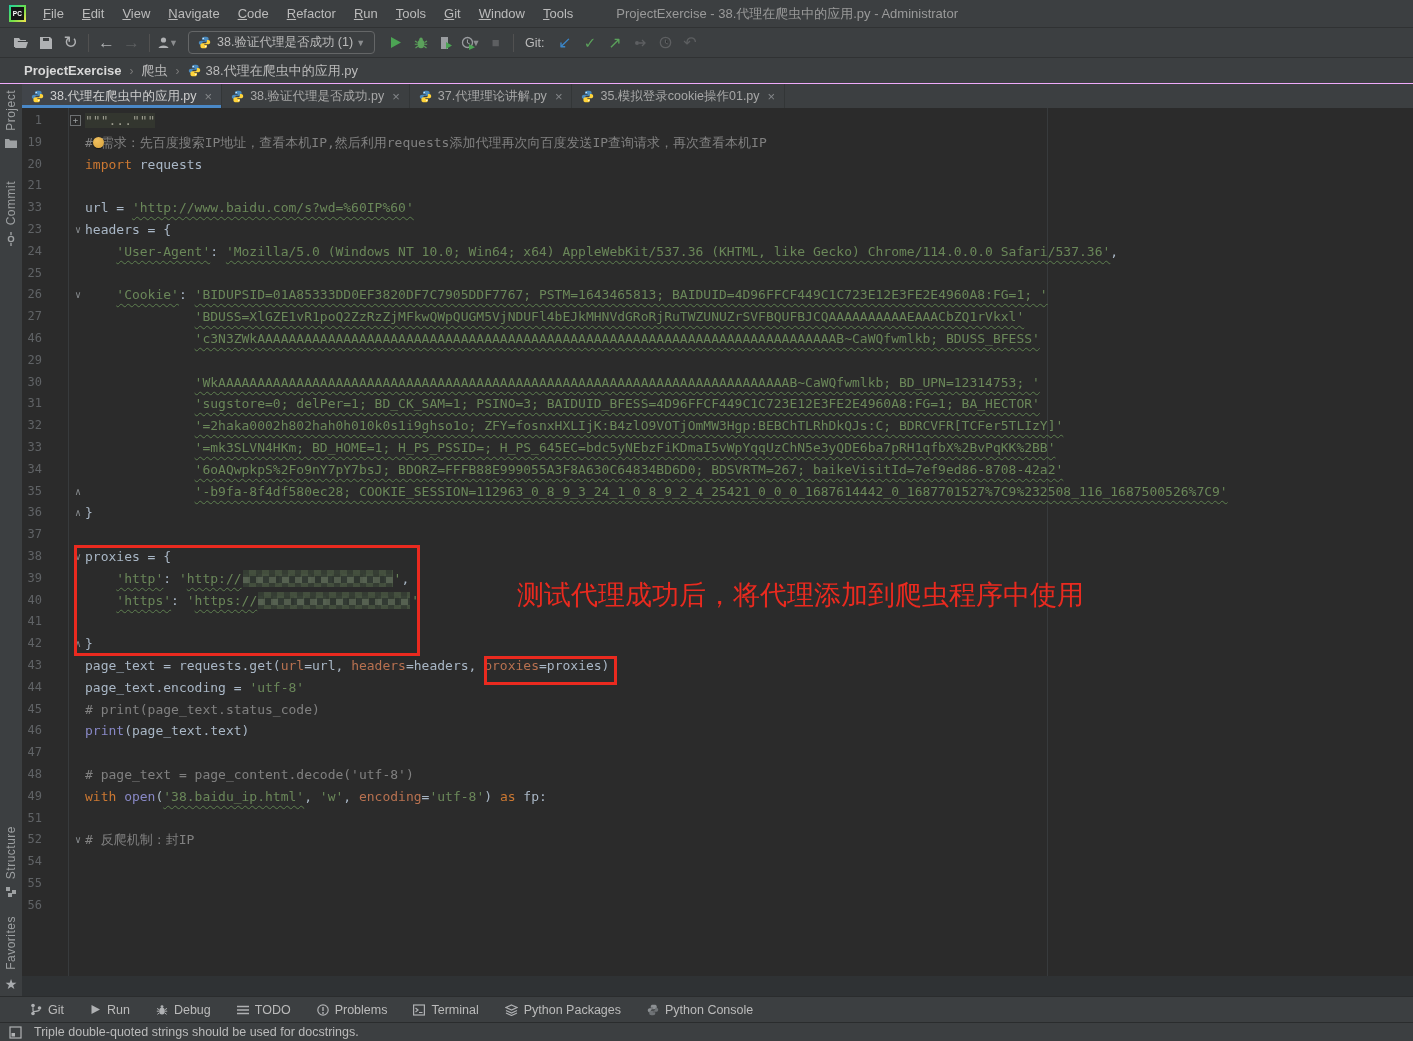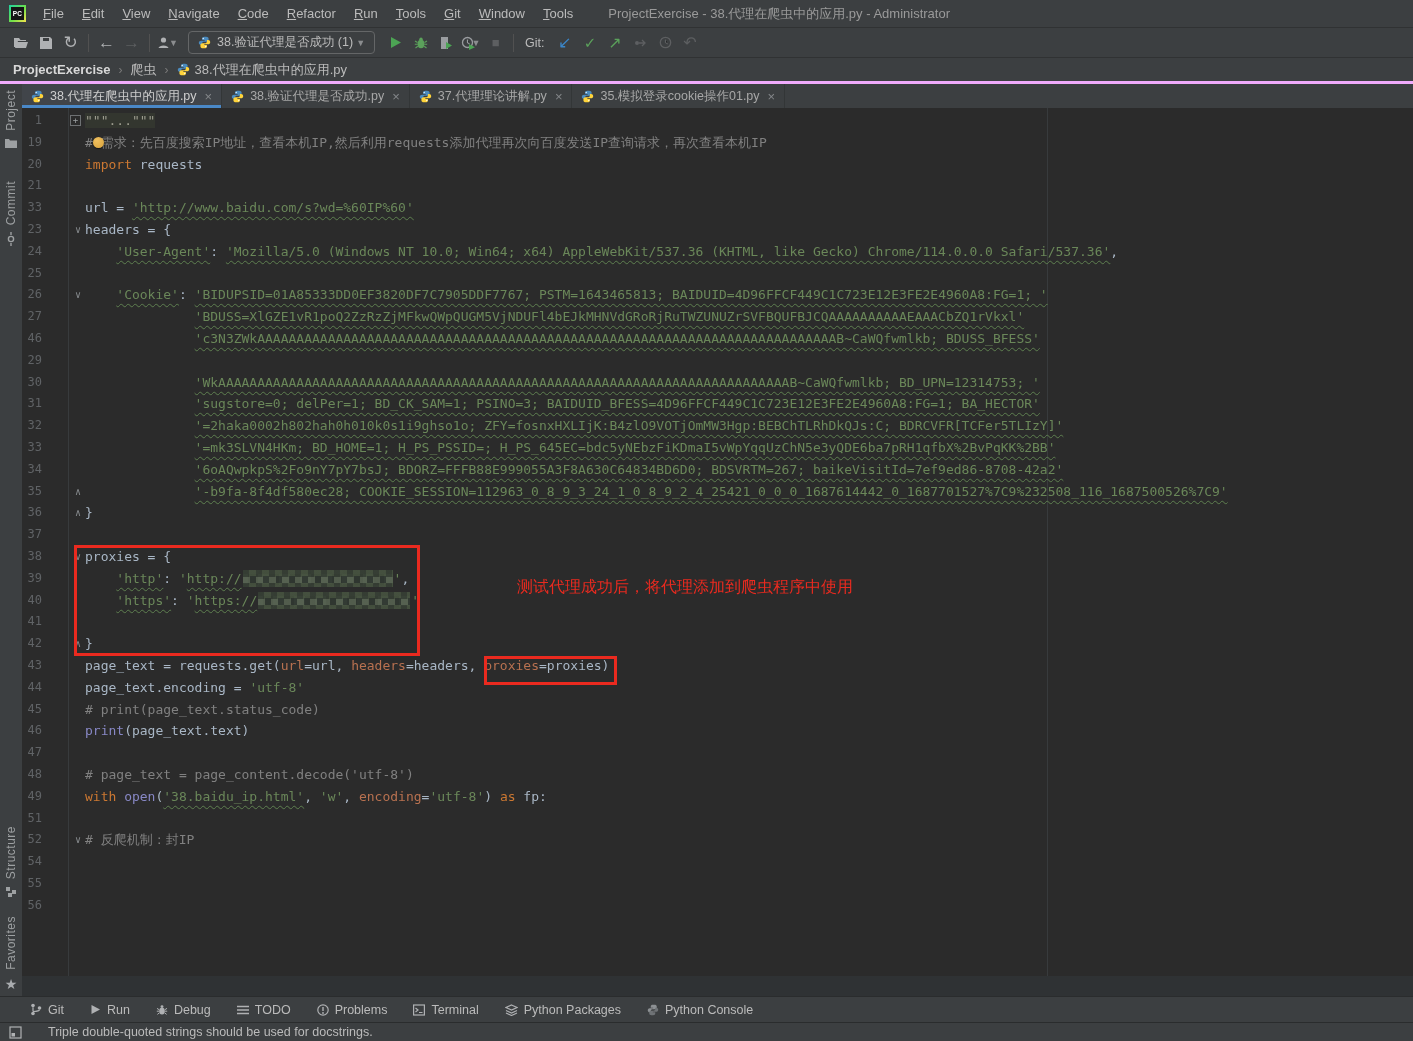--- a/index.html
+++ b/index.html
@@ -8,35 +8,35 @@
   .bar{position:absolute;left:0;right:0;background:#3C3F41;box-sizing:border-box}
   
   .titlebar{top:0;height:28px;display:flex;align-items:center;border-bottom:1px solid #303233}
   .pclogo{width:17px;height:17px;margin:0 8px 0 9px;background:linear-gradient(135deg,#1fd1a0,#6ee04a 55%,#f7e34c);
     display:flex;align-items:center;justify-content:center;flex:none}
   .pclogo i{width:13px;height:13px;background:#151515;color:#fff;font-style:normal;font-weight:bold;font-size:6.5px;
     display:flex;align-items:center;justify-content:center;letter-spacing:.3px}
   .menu-bar{display:flex;align-items:center}
   .menu-item{display:inline-block;color:#BBBBBB;font-size:13px;padding:3px 9px;cursor:default}
   .menu-item::first-letter{text-decoration:underline}
-  .win-title{color:#9A9A9A;font-size:13px;margin-left:26px;white-space:nowrap}
+  .win-title{color:#9A9A9A;font-size:13px;margin-left:34px;white-space:nowrap}
   
   .toolbar{top:28px;height:30px;display:flex;align-items:center;border-bottom:1px solid #303233;padding-left:8px}
   .tbi{min-width:25px;height:24px;display:flex;align-items:center;justify-content:center;color:#AFB1B3;font-size:15px;flex:none}
   .tbi.dim{color:#5D5F61}
   .tbi.green{color:#5BA15B}
   .tbi.blue{color:#3B86C8}
   .tbsep{width:1px;height:18px;background:#515151;margin:0 5px;flex:none}
   .caret{color:#8B8D8F;font-size:9px;margin-left:-3px}
   .runconfig{height:21px;border:1px solid #646667;border-radius:4px;display:flex;align-items:center;gap:6px;
     padding:0 9px;margin:0 8px;color:#BBBBBB;font-size:12.5px;flex:none}
   .gitlabel{color:#BBBBBB;font-size:12.5px;margin:0 8px 0 6px}
   
-  .breadcrumbs{top:58px;height:26px;display:flex;align-items:center;gap:8px;padding-left:13px;
-    border-bottom:3px solid #f0abfc;font-size:13px;color:#BBBBBB}
+  .breadcrumbs{top:58px;height:26px;display:flex;align-items:center;gap:8px;padding-left:24px;
+    border-bottom:1px solid #f0abfc;font-size:13px;color:#BBBBBB}
   .crumb-root{font-weight:bold;color:#D8D8D8}
   .crumb-sep{color:#7A7A7A;font-size:12px}
   .crumb-file{display:flex;align-items:center;gap:5px}
   
   .stripe{position:absolute;left:0;top:84px;width:22px;height:912px;background:#3C3F41;border-right:1px solid #303233}
   .stripe-item{position:absolute;left:0;width:22px;display:flex;flex-direction:column;align-items:center;gap:7px;
     color:#9DA0A2;font-size:12px}
   .vtext{writing-mode:vertical-rl;transform:rotate(180deg);letter-spacing:.5px}
   
   .tabbar{position:absolute;left:22px;top:84px;right:0;height:24px;background:#3C3F41;display:flex;align-items:stretch;
@@ -73,27 +73,27 @@
     background:
       conic-gradient(rgba(70,82,63,.85) 25%, rgba(47,54,48,.85) 0 50%, rgba(88,99,82,.85) 0 75%, rgba(53,61,51,.85) 0) 0 0/13px 13px,
       conic-gradient(#4A5648 25%, #333B33 0 50%, #3E463C 0 75%, #2C332C 0) 5px 4px/21px 21px}
   .bulb{position:absolute;left:71px;top:5px;width:11px;height:11px;border-radius:50%;
     background:radial-gradient(circle at 35% 30%,#F0C060,#D9A33A);box-shadow:0 1px 1px rgba(0,0,0,.5)}
   .hscroll{position:absolute;left:0;right:0;top:868px;height:20px;background:#2F3234}
   
   .red-box{position:absolute;border:3px solid var(--accent-red);box-sizing:border-box;pointer-events:none}
   .red-box-1{left:52px;top:437px;width:346px;height:111px}
   .red-box-2{left:462px;top:548px;width:133px;height:29px}
-  .annotation{position:absolute;left:495px;top:469px;color:var(--accent-red);font-size:16px;white-space:nowrap;
+  .annotation{position:absolute;left:495px;top:469px;color:var(--accent-red);font-size:27px;white-space:nowrap;
     font-family:Liberation Sans, sans-serif}
   
   .toolwindowbar{top:996px;height:26px;display:flex;align-items:center;padding-left:30px;gap:26px;
     border-top:1px solid #2A2C2D}
   .tw-item{display:flex;align-items:center;gap:6px;color:#BBBBBB;font-size:12.5px;cursor:default}
-  .statusbar{top:1022px;height:19px;display:flex;align-items:center;gap:26px;padding-left:9px;
+  .statusbar{top:1022px;height:19px;display:flex;align-items:center;gap:12px;padding-left:9px;
     border-top:1px solid #2A2C2D;color:#BBBBBB;font-size:12.5px}
   svg{display:block}
 </style>
 </head>
 <body>
 
 <div class="bar titlebar">
   <div class="pclogo">
       <i>PC</i>
     </div>

